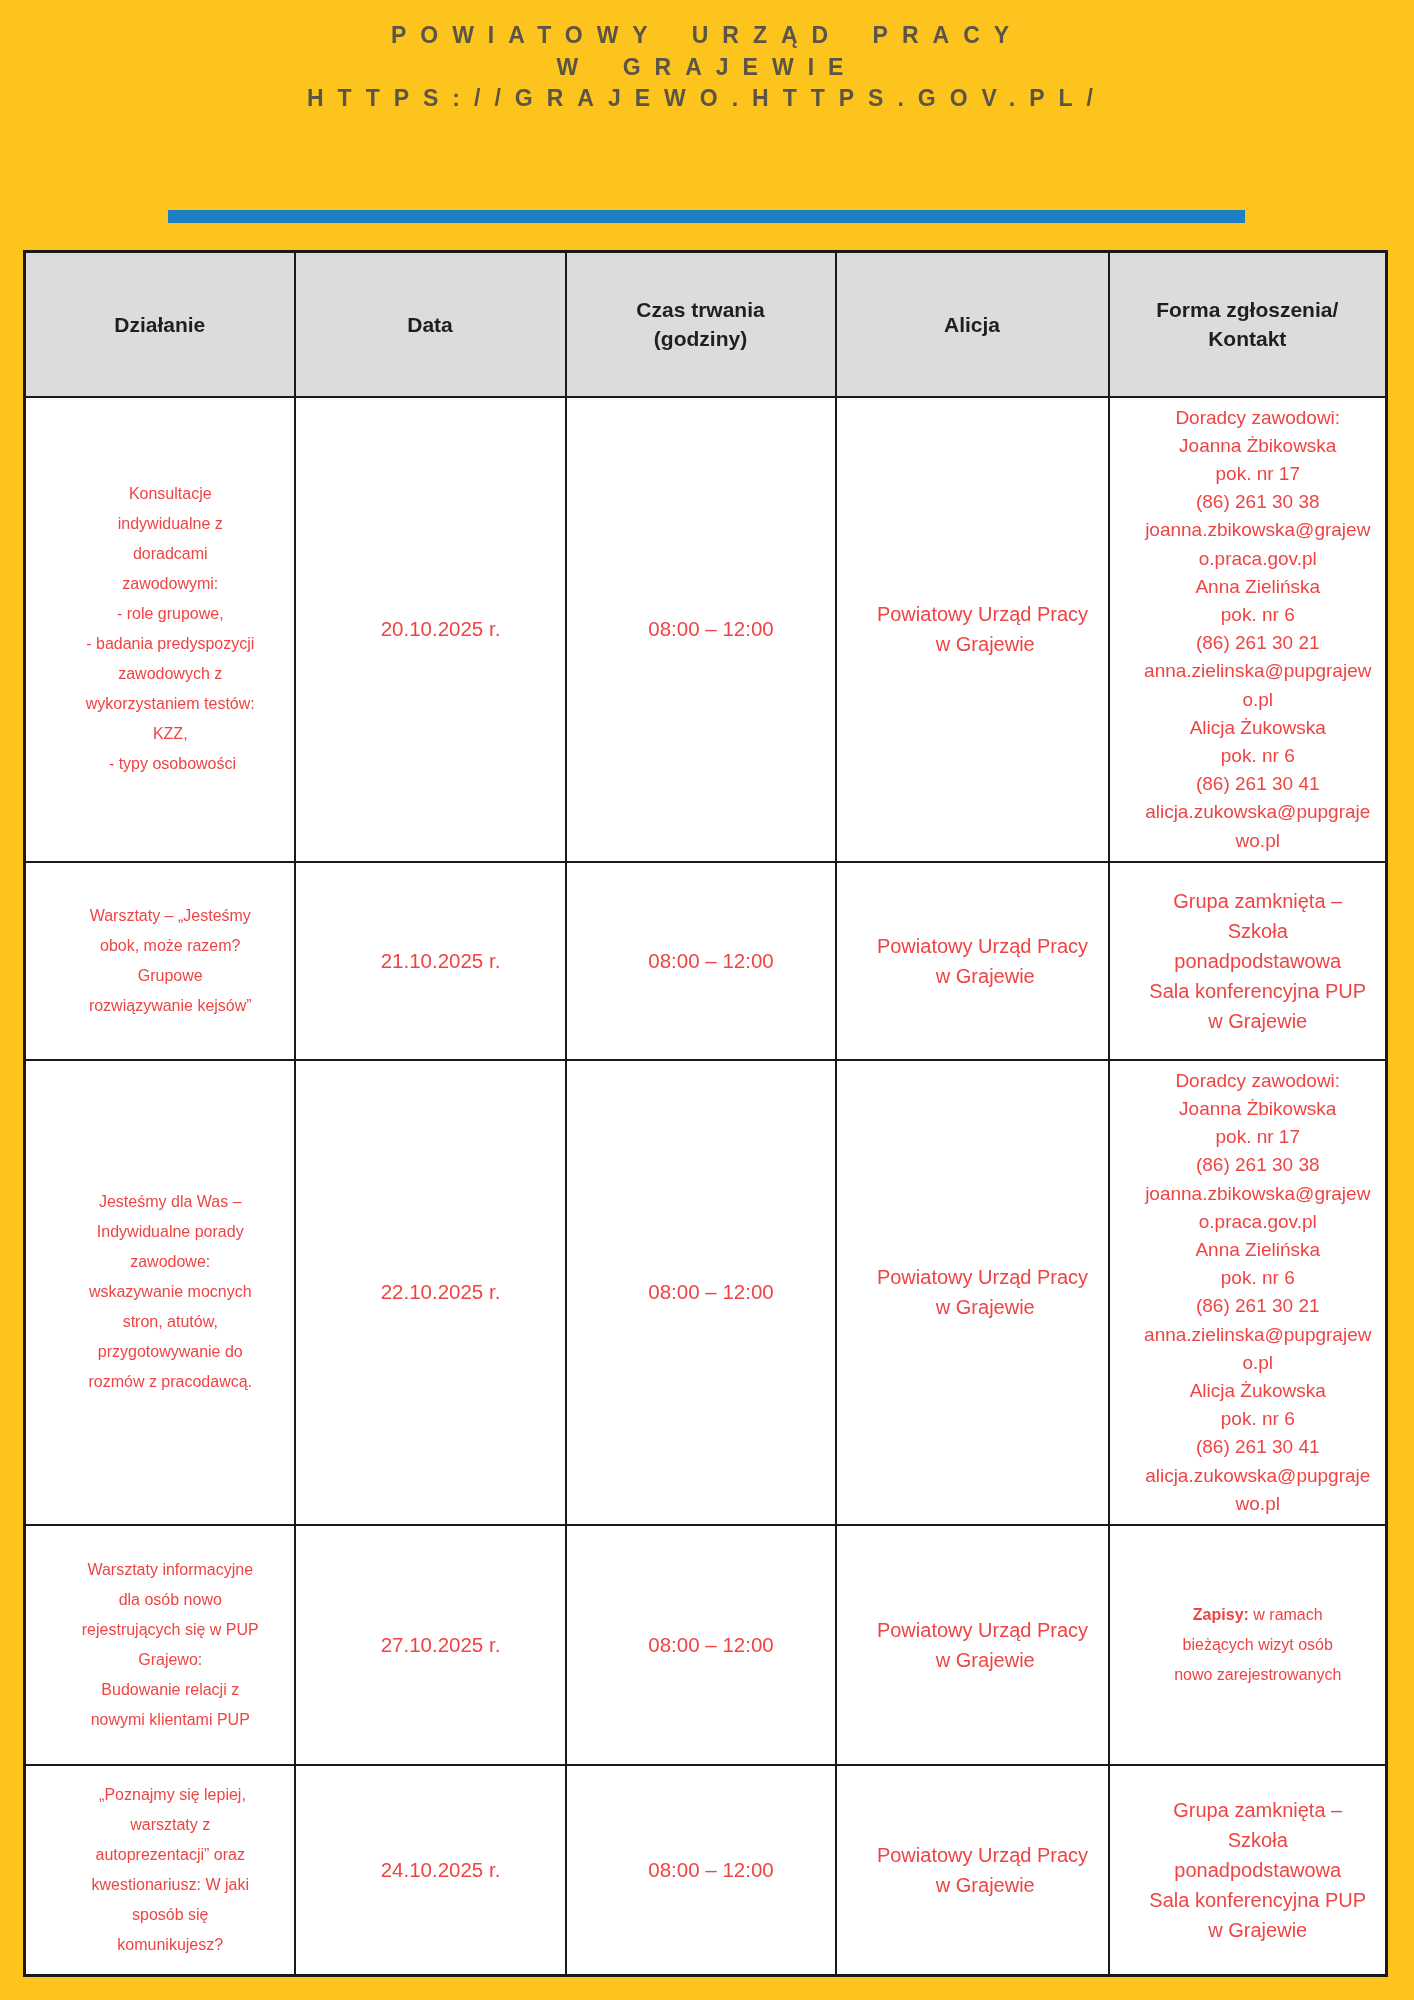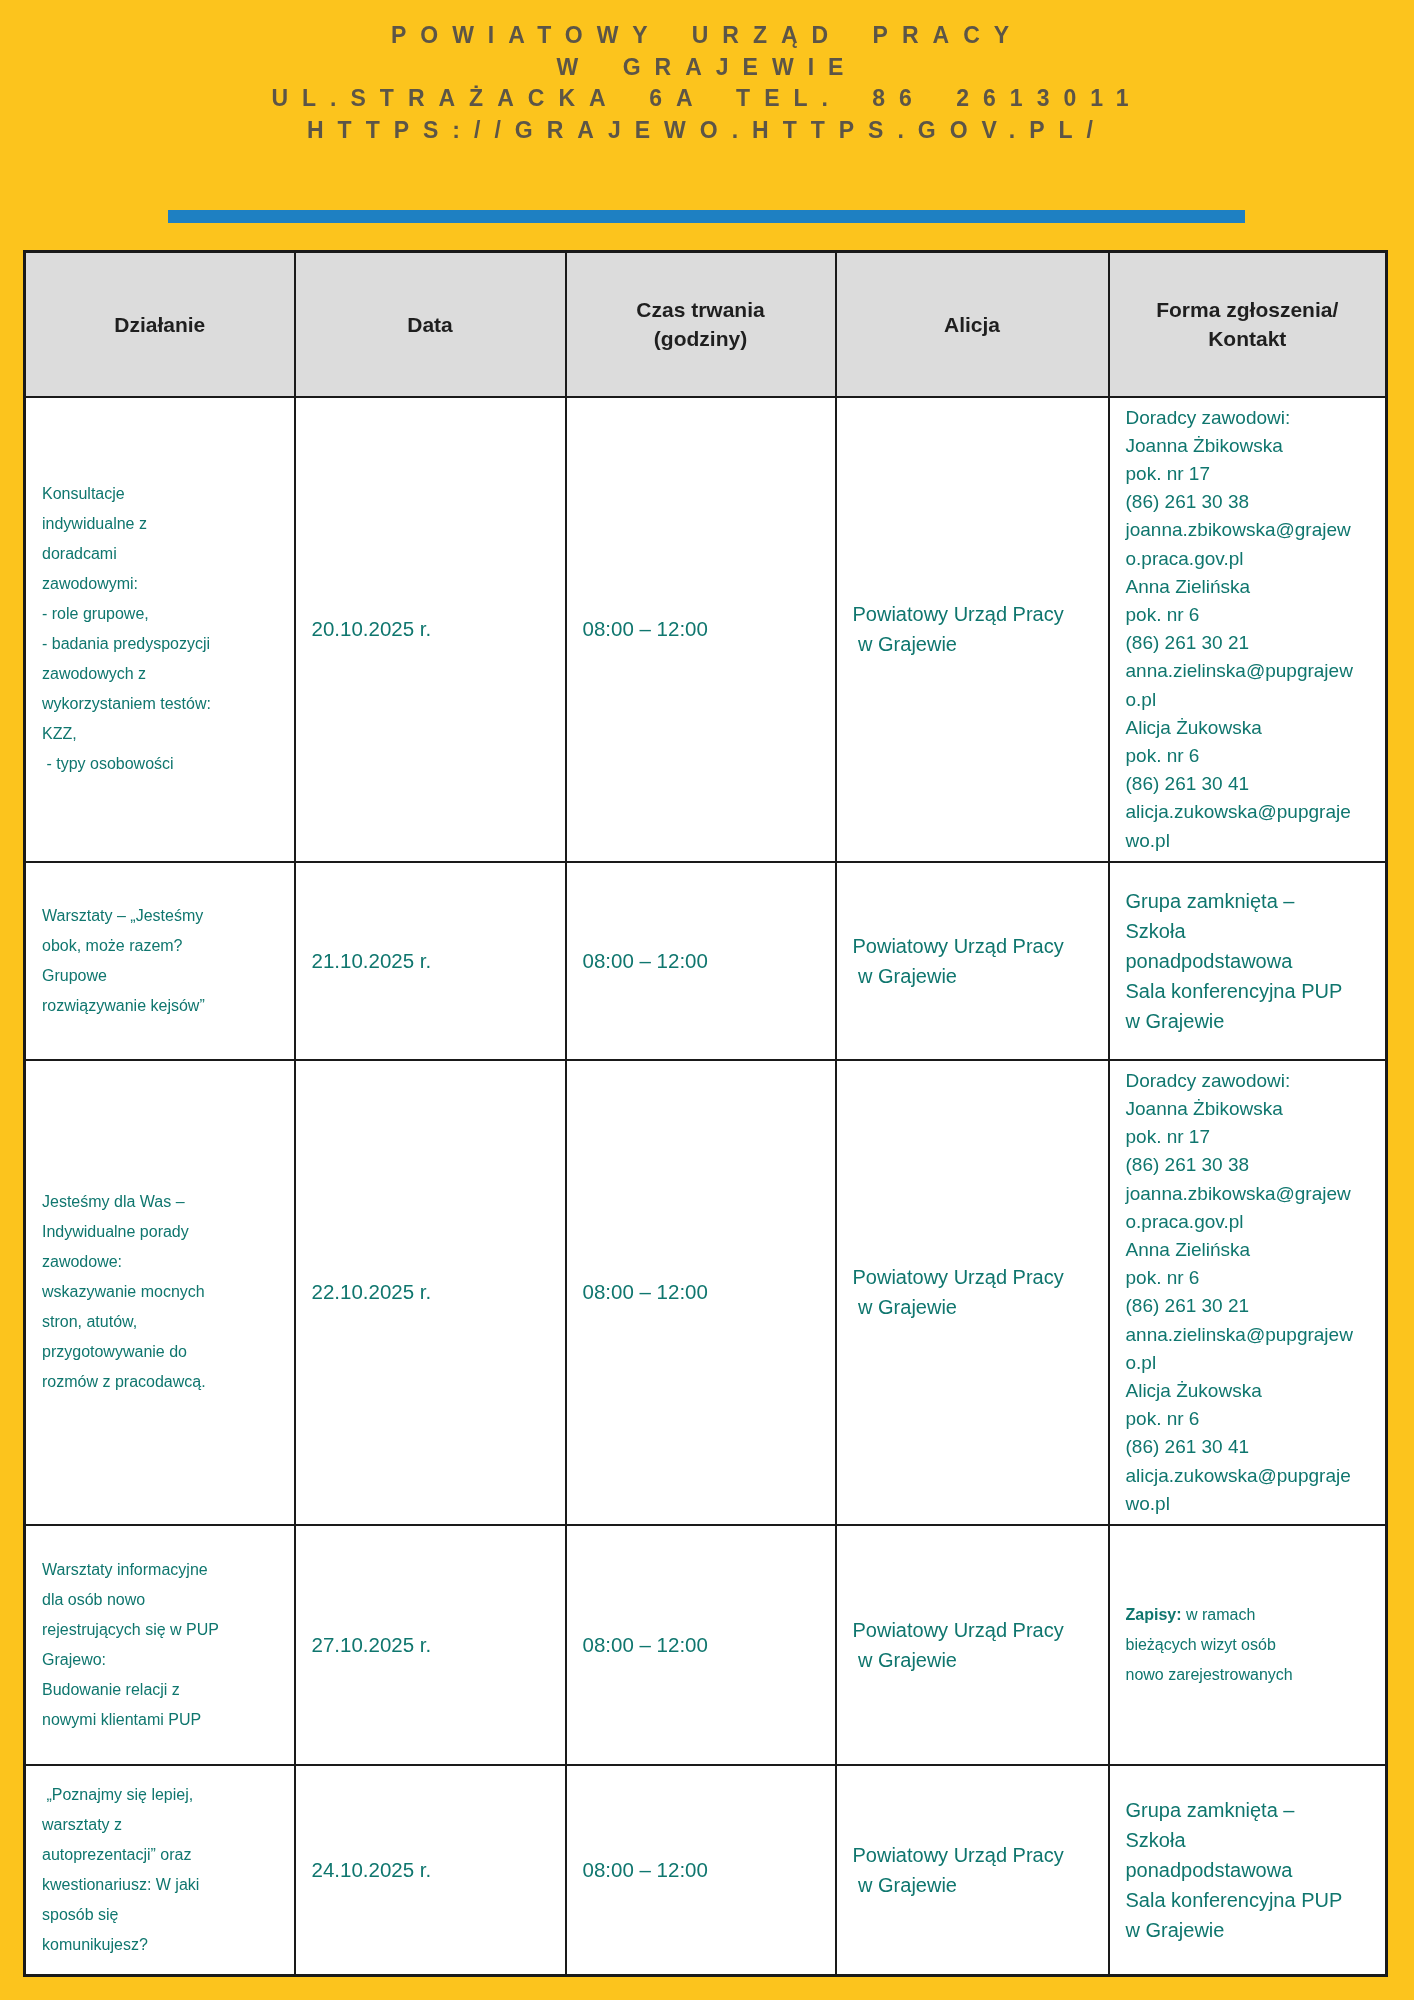--- a/index.html
+++ b/index.html
@@ -32,24 +32,24 @@
     left:23px;top:250px;
     width:1217px;
     border-collapse:collapse;
     table-layout:fixed;
     background:#ffffff;
     border:3px solid #1a1a1a;
   }
   table.schedule td,table.schedule th{
     border:2px solid #1a1a1a;
     vertical-align:middle;
-    padding:6px 10px 6px 16px;
-    color:#0f766e;
+    padding:6px 10px 6px 31px;
+    color:#ef4444;
     font-weight:400;
-    text-align:left;
+    text-align:center;
   }
   table.schedule th{
     background:#dcdcdc;
     color:#1f1f1f;
     font-weight:700;
     font-size:21px;
     line-height:29px;
     text-align:center;
     white-space:pre-line;
     padding:6px 8px;
@@ -61,21 +61,20 @@
   td.c-miejsce{font-size:20px;line-height:30px;padding-left:9px;}
   td.c-forma{font-size:19px;line-height:28.2px;padding-left:11px;padding-right:6px;}
   .bold{font-weight:700;}
 </style>
 </head>
 <body>
 
 <div class="banner">
   <div>POWIATOWY URZĄD PRACY</div>
   <div>W GRAJEWIE</div>
-  <div>UL.STRAŻACKA 6A TEL. 86 2613011</div>
   <div>HTTPS://GRAJEWO.HTTPS.GOV.PL/</div>
 </div>
 
 <div class="divider"></div>
 
 <table class="schedule">
   <colgroup>
     <col style="width:270px">
       <col style="width:271px">
       <col style="width:270px">

